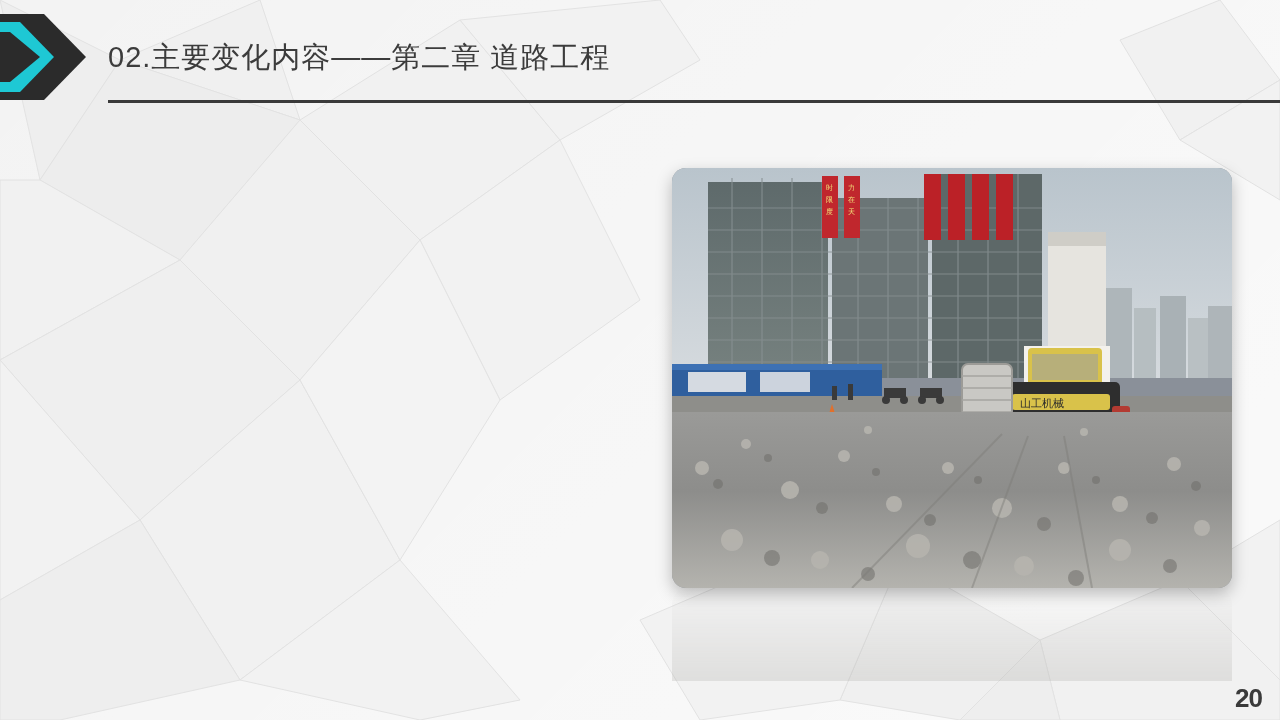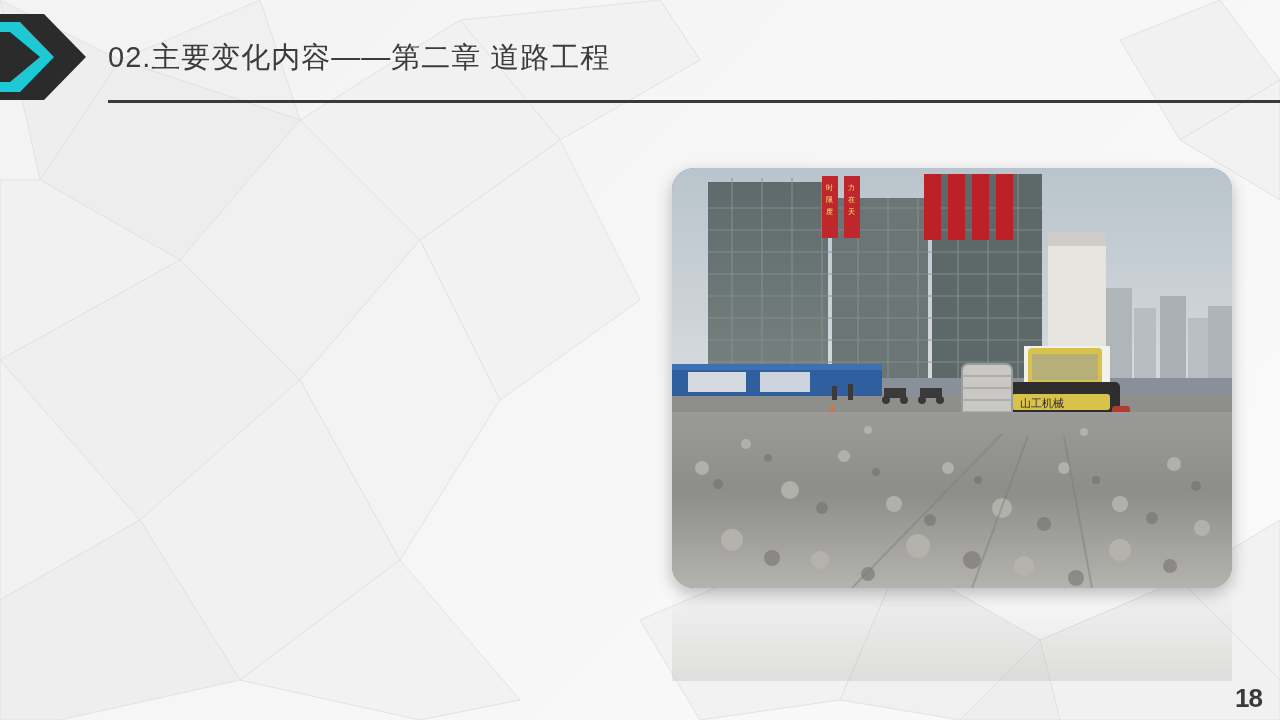--- a/index.html
+++ b/index.html
@@ -60,21 +60,21 @@
     text-align: justify;
     text-justify: inter-ideograph;
   }
   .body-text p { margin: 0; }
 
   
   .photo {
     position: absolute;
     left: 672px; top: 168px;
     width: 560px; height: 420px;
-    border-radius: 22px;
+    border-radius: 14px;
     overflow: hidden;
     box-shadow: 0 6px 16px rgba(0,0,0,0.25);
     background: #8a9099;
   }
   .photo svg { display: block; width: 100%; height: 100%; }
   .photo-reflection {
     position: absolute;
     left: 672px; top: 589px;
     width: 560px; height: 92px;
     border-radius: 0 0 14px 14px;
@@ -308,15 +308,15 @@
         <circle cx="60" cy="372" r="11"></circle>
           <circle cx="148" cy="392" r="9"></circle>
         <circle cx="246" cy="378" r="12"></circle>
           <circle cx="352" cy="398" r="10"></circle>
         <circle cx="448" cy="382" r="11"></circle>
           <circle cx="530" cy="360" r="8"></circle>
       </g>
     </svg>
   </div>
 
-  <div class="page-num">18</div>
+  <div class="page-num">20</div>
 
 </div>
 
 </body></html>

